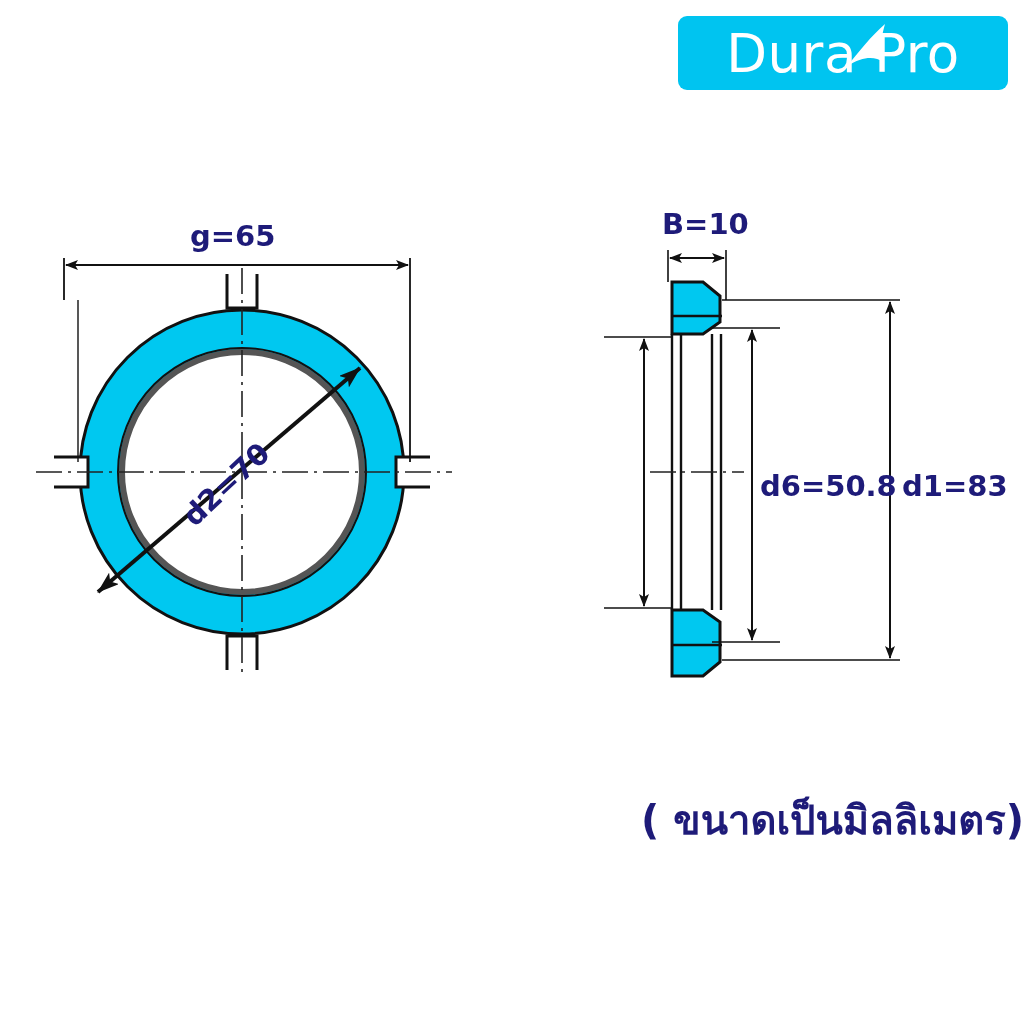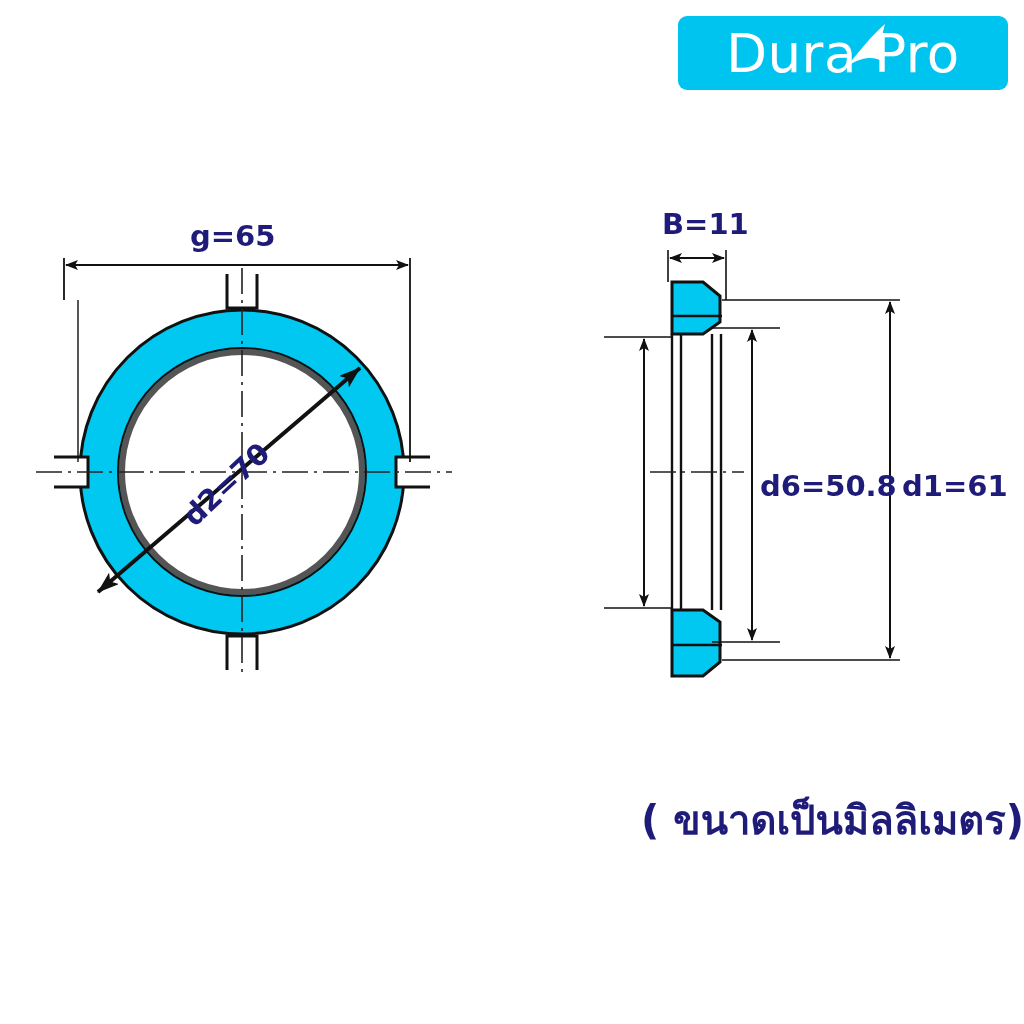--- a/index.html
+++ b/index.html
@@ -223,19 +223,19 @@
       <g>
         <line x1="722" y1="300" x2="900" y2="300" stroke="#111111" stroke-width="1.6"></line>
         <line x1="722" y1="660" x2="900" y2="660" stroke="#111111" stroke-width="1.6"></line>
         <line x1="890" y1="302" x2="890" y2="658" stroke="#111111" stroke-width="2" marker-start="url(#ar-start)" marker-end="url(#ar-end)"></line>
       </g>
     </g>
   </svg>
 
   <div class="dim-label" id="label-g">g=65</div>
   <div class="dim-label-rot" id="label-d2">d2=70</div>
-  <div class="dim-label" id="label-b">B=11</div>
+  <div class="dim-label" id="label-b">B=10</div>
   <div class="dim-label" id="label-d6">d6=50.8</div>
-  <div class="dim-label" id="label-d1">d1=61</div>
+  <div class="dim-label" id="label-d1">d1=83</div>
 
   <div class="footer-note">( ขนาดเป็นมิลลิเมตร)</div>
 
 </div>
 
 </body></html>

